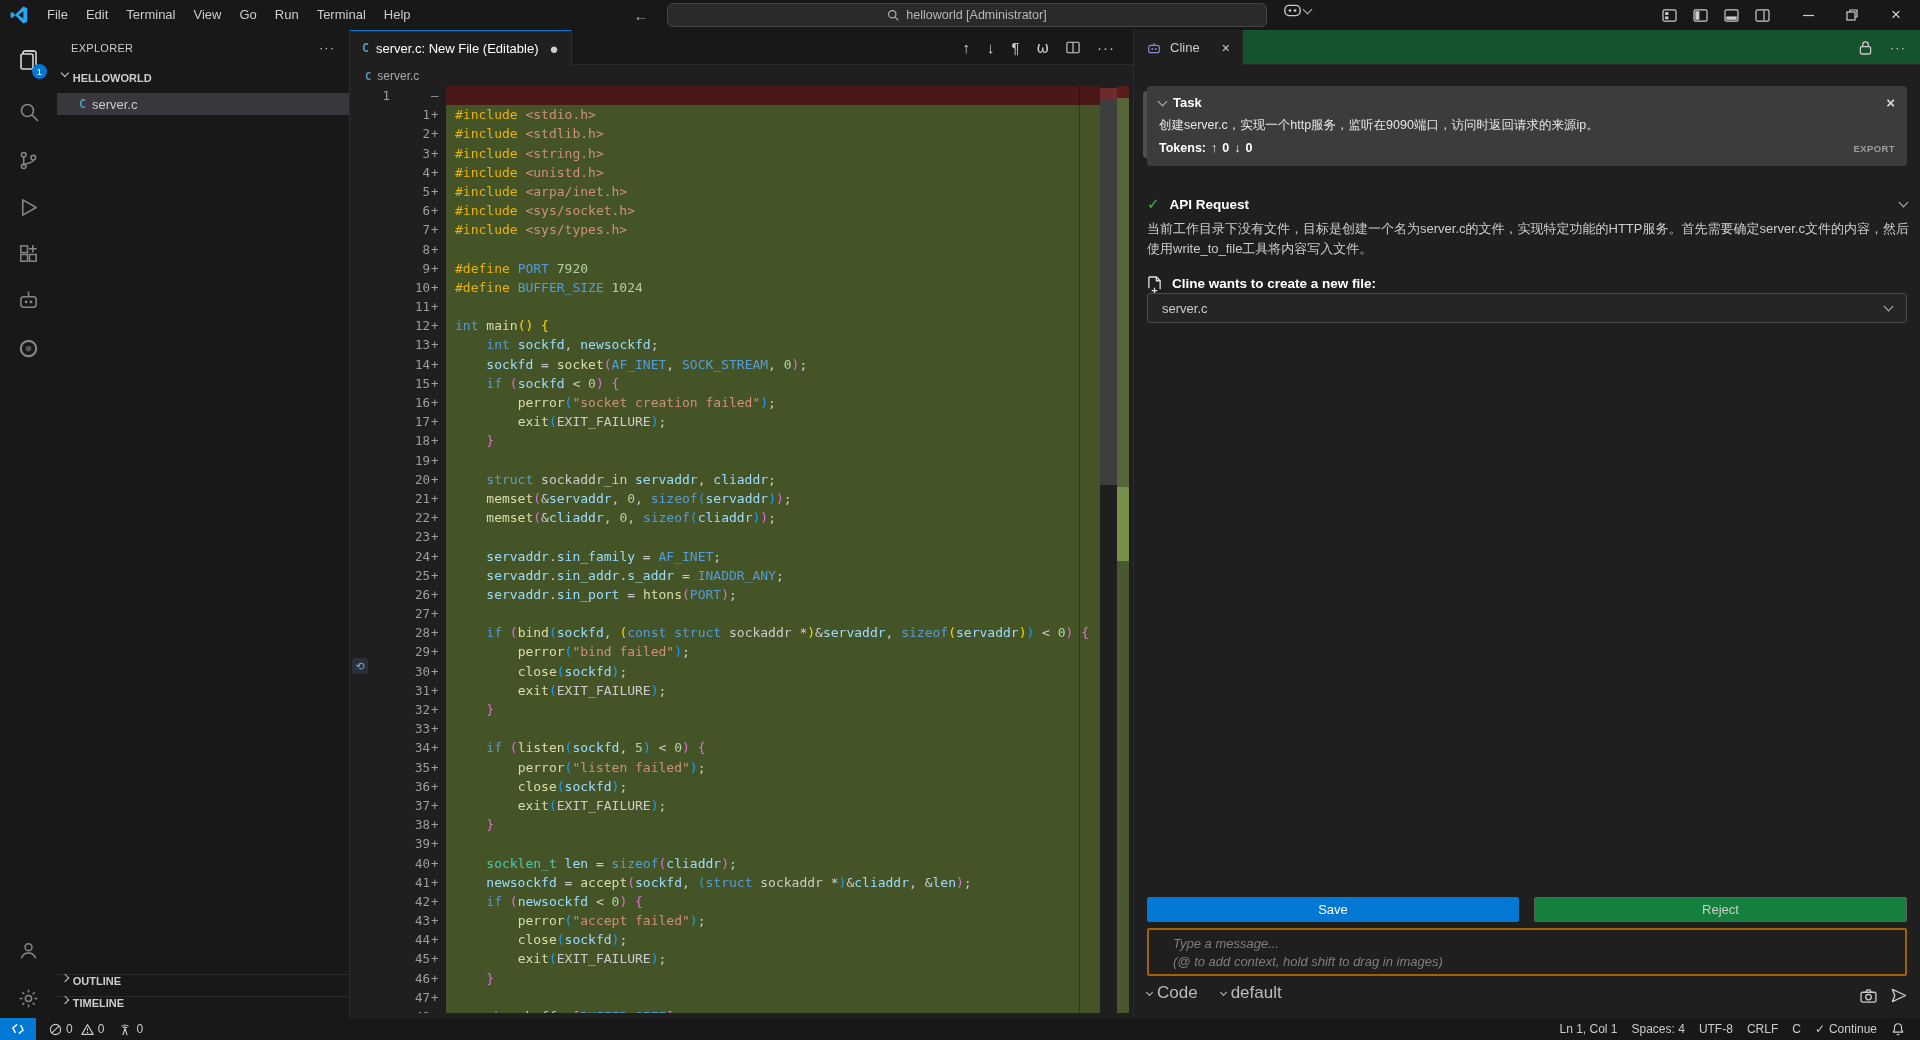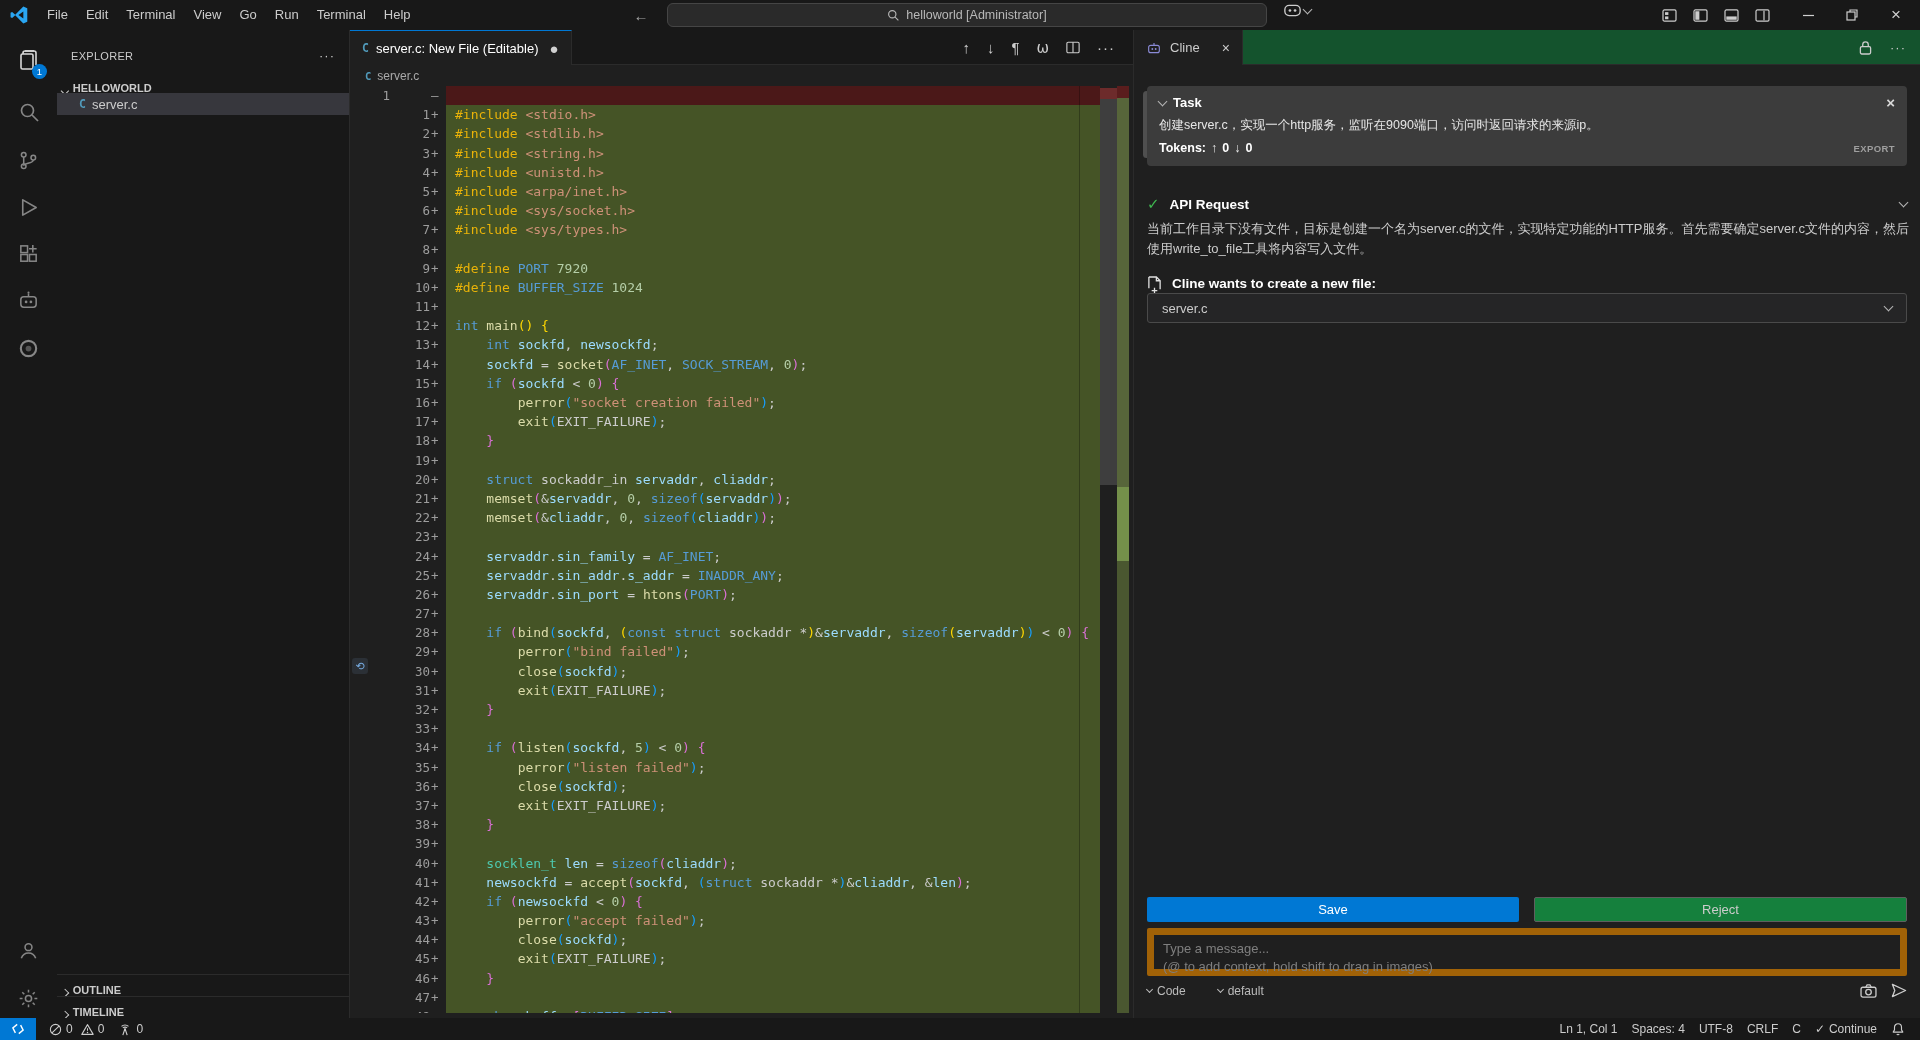--- a/index.html
+++ b/index.html
@@ -27,23 +27,23 @@
 
   
   #activitybar{ left:0; top:30px; width:57px; height:988px; background:#181818; }
   .act-ic{ position:absolute; left:0; width:57px; height:44px; display:flex; align-items:center; justify-content:center; color:#868686; }
   .act-ic.active{ color:#d7d7d7; }
   .badge{ position:absolute; right:10px; bottom:3px; width:15px; height:15px; border-radius:50%;
           background:#0078d4; color:#fff; font-size:9.5px; display:flex; align-items:center; justify-content:center; }
 
   
   #sidebar{ left:57px; top:30px; width:293px; height:988px; background:#181818; border-right:1px solid #2b2b2b; }
-  #explorer-header{ position:absolute; left:0; top:8px; width:100%; height:35px; display:flex; align-items:center; padding:0 14px; }
+  #explorer-header{ position:absolute; left:0; top:0; width:100%; height:35px; display:flex; align-items:center; padding:0 14px; }
   #explorer-title{ font-size:11px; color:#cccccc; letter-spacing:.3px; flex:1; }
-  #sidebar .section-row{ position:absolute; left:0; width:100%; height:22px; display:flex; align-items:flex-end;
+  #sidebar .section-row{ position:absolute; left:0; width:100%; height:22px; display:flex; align-items:flex-start;
                           font-weight:bold; font-size:11px; color:#cccccc; gap:5px; padding-left:5px; }
   #file-row{ position:absolute; left:0; top:63px; width:100%; height:22px; background:#37373d; display:flex; align-items:center; padding-left:22px; gap:6px; color:#cccccc; }
   .c-ic{ color:#519aba; font-weight:bold; font-size:11.5px; font-family:"DejaVu Sans Mono",monospace; }
   .tw{ border:solid #cccccc; border-width:0 1.4px 1.4px 0; display:inline-block; padding:2.4px; }
   .tw-down{ transform:rotate(45deg); margin-top:-2px; }
   .tw-right{ transform:rotate(-45deg); }
 
   
   #editor{ left:350px; top:30px; width:783px; height:988px; background:#1f1f1f; }
   #tabbar{ position:absolute; left:0; top:0; width:100%; height:35px; background:#181818; border-bottom:1px solid #2b2b2b; display:flex; }
@@ -92,23 +92,23 @@
   #api-title{ color:#ffffff; font-weight:bold; font-size:13.5px; }
   #api-chevron{ margin-left:auto; }
   #api-body{ position:absolute; left:13px; top:189px; width:762px; color:#cccccc; font-size:13px; line-height:19.5px; }
   #create-row{ position:absolute; left:13px; top:246px; display:flex; gap:10px; color:#ffffff; font-weight:bold; font-size:13.5px; }
   #file-box{ position:absolute; left:13px; top:263px; width:760px; height:30px; border:1px solid #4a4a4a; border-radius:3px;
              background:#252526; display:flex; align-items:center; padding:0 14px; color:#cccccc; }
   #file-box .chev{ margin-left:auto; }
   .btn{ position:absolute; top:867px; height:25px; border-radius:2px; display:flex; align-items:center; justify-content:center; font-size:13px; }
   #save-btn{ left:13px; width:372px; background:#0078d4; color:#ffffff; }
   #reject-btn{ left:400px; width:373px; background:#15803d; border:1px solid #5f5f5f; color:#cccccc; }
-  #msg-input{ position:absolute; left:13px; top:898px; width:760px; height:48px; border:7px solid #a16207; border-radius:2px;
-              background:#1f1f1f; padding:5px 9px; color:#7f7f7f; font-size:13px; line-height:18px; }
-  #panel-footer{ position:absolute; left:13px; top:953px; width:760px; display:flex; align-items:center; gap:16px; color:#bbbbbb; font-size:12px; }
+  #msg-input{ position:absolute; left:13px; top:898px; width:760px; height:48px; border:2px solid #a16207; border-radius:2px;
+              background:#1f1f1f; padding:5px 24px; color:#7f7f7f; font-size:13px; line-height:18px;font-style:italic; }
+  #panel-footer{ position:absolute; left:13px; top:953px; width:760px; display:flex; align-items:flex-end; gap:7px; color:#bbbbbb; font-size:17px; }
   #panel-footer .sel{ display:flex; align-items:center; gap:5px; margin-right:16px; }
   #footer-icons{ margin-left:auto; display:flex; gap:14px; align-items:center; color:#cccccc; }
   .chev-sm{ display:inline-block; width:5px; height:5px; border-right:1.2px solid #bbb; border-bottom:1.2px solid #bbb; transform:rotate(45deg); margin-top:-2px;}
 
   
   #statusbar{ left:0; top:1018px; width:1920px; height:22px; background:#181818; display:flex; align-items:center; font-size:12px; color:#cccccc; }
   #remote{ width:36px; height:22px; background:#0078d4; color:#fff; display:flex; align-items:center; justify-content:center; font-size:11px; }
   .sb-item{ display:flex; align-items:center; gap:4px; padding:0 7px; height:22px; }
   #sb-right{ margin-left:auto; display:flex; align-items:center; margin-right:8px; }
   svg{ display:block; }

